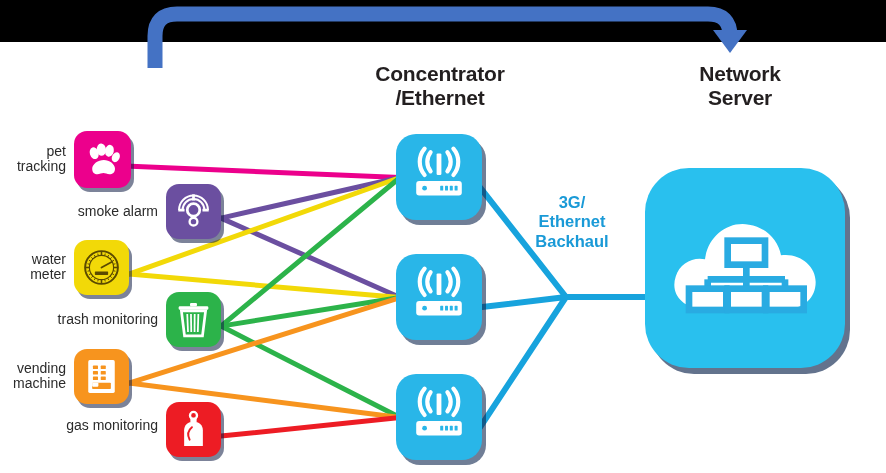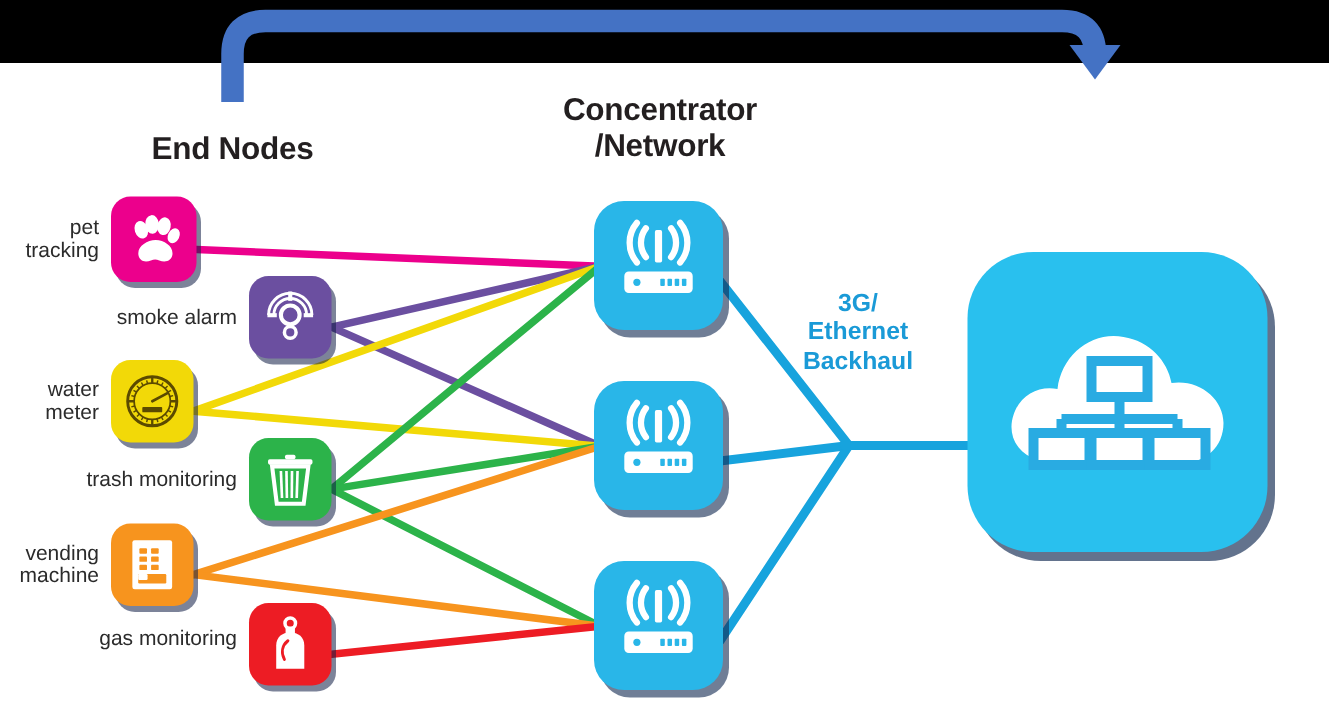--- a/index.html
+++ b/index.html
@@ -131,23 +131,24 @@
       <line x1="221" y1="436.1" x2="400" y2="417.52" stroke="#ed1c24" stroke-width="5" stroke-linecap="round"></line>
     </svg>
 
   <svg class="layer" id="backhaul-layer" viewBox="0 0 886 473">
       <line x1="480" y1="187.32" x2="566" y2="297" stroke="#17a3dd" stroke-width="6" stroke-linecap="round"></line>
       <line x1="480" y1="307.32" x2="566" y2="297" stroke="#17a3dd" stroke-width="6" stroke-linecap="round"></line>
       <line x1="480" y1="427.32" x2="566" y2="297" stroke="#17a3dd" stroke-width="6" stroke-linecap="round"></line>
       <line x1="563" y1="297" x2="651" y2="297" stroke="#17a3dd" stroke-width="6" stroke-linecap="round"></line>
     </svg>
 
-  <div class="heading" id="heading-end-nodes">End Nodes</div>
   <div class="heading" id="heading-concentrator">Concentrator
-/Network</div>
+/Ethernet</div>
+  <div class="heading" id="heading-network-server">Network
+Server</div>
 
   <div id="backhaul-label">3G/
 Ethernet
 Backhaul</div>
 
   <div id="nodes-layer">
       <div class="tile" style="left: 74px; top: 131px; width: 57px; height: 57px; background: rgb(236, 0, 140);">
         <span>
           <svg width="40" height="40" viewBox="0 0 100 100">
             <ellipse cx="28" cy="33" rx="11" ry="15" fill="#ffffff" transform="rotate(-18 28 33)"></ellipse>

